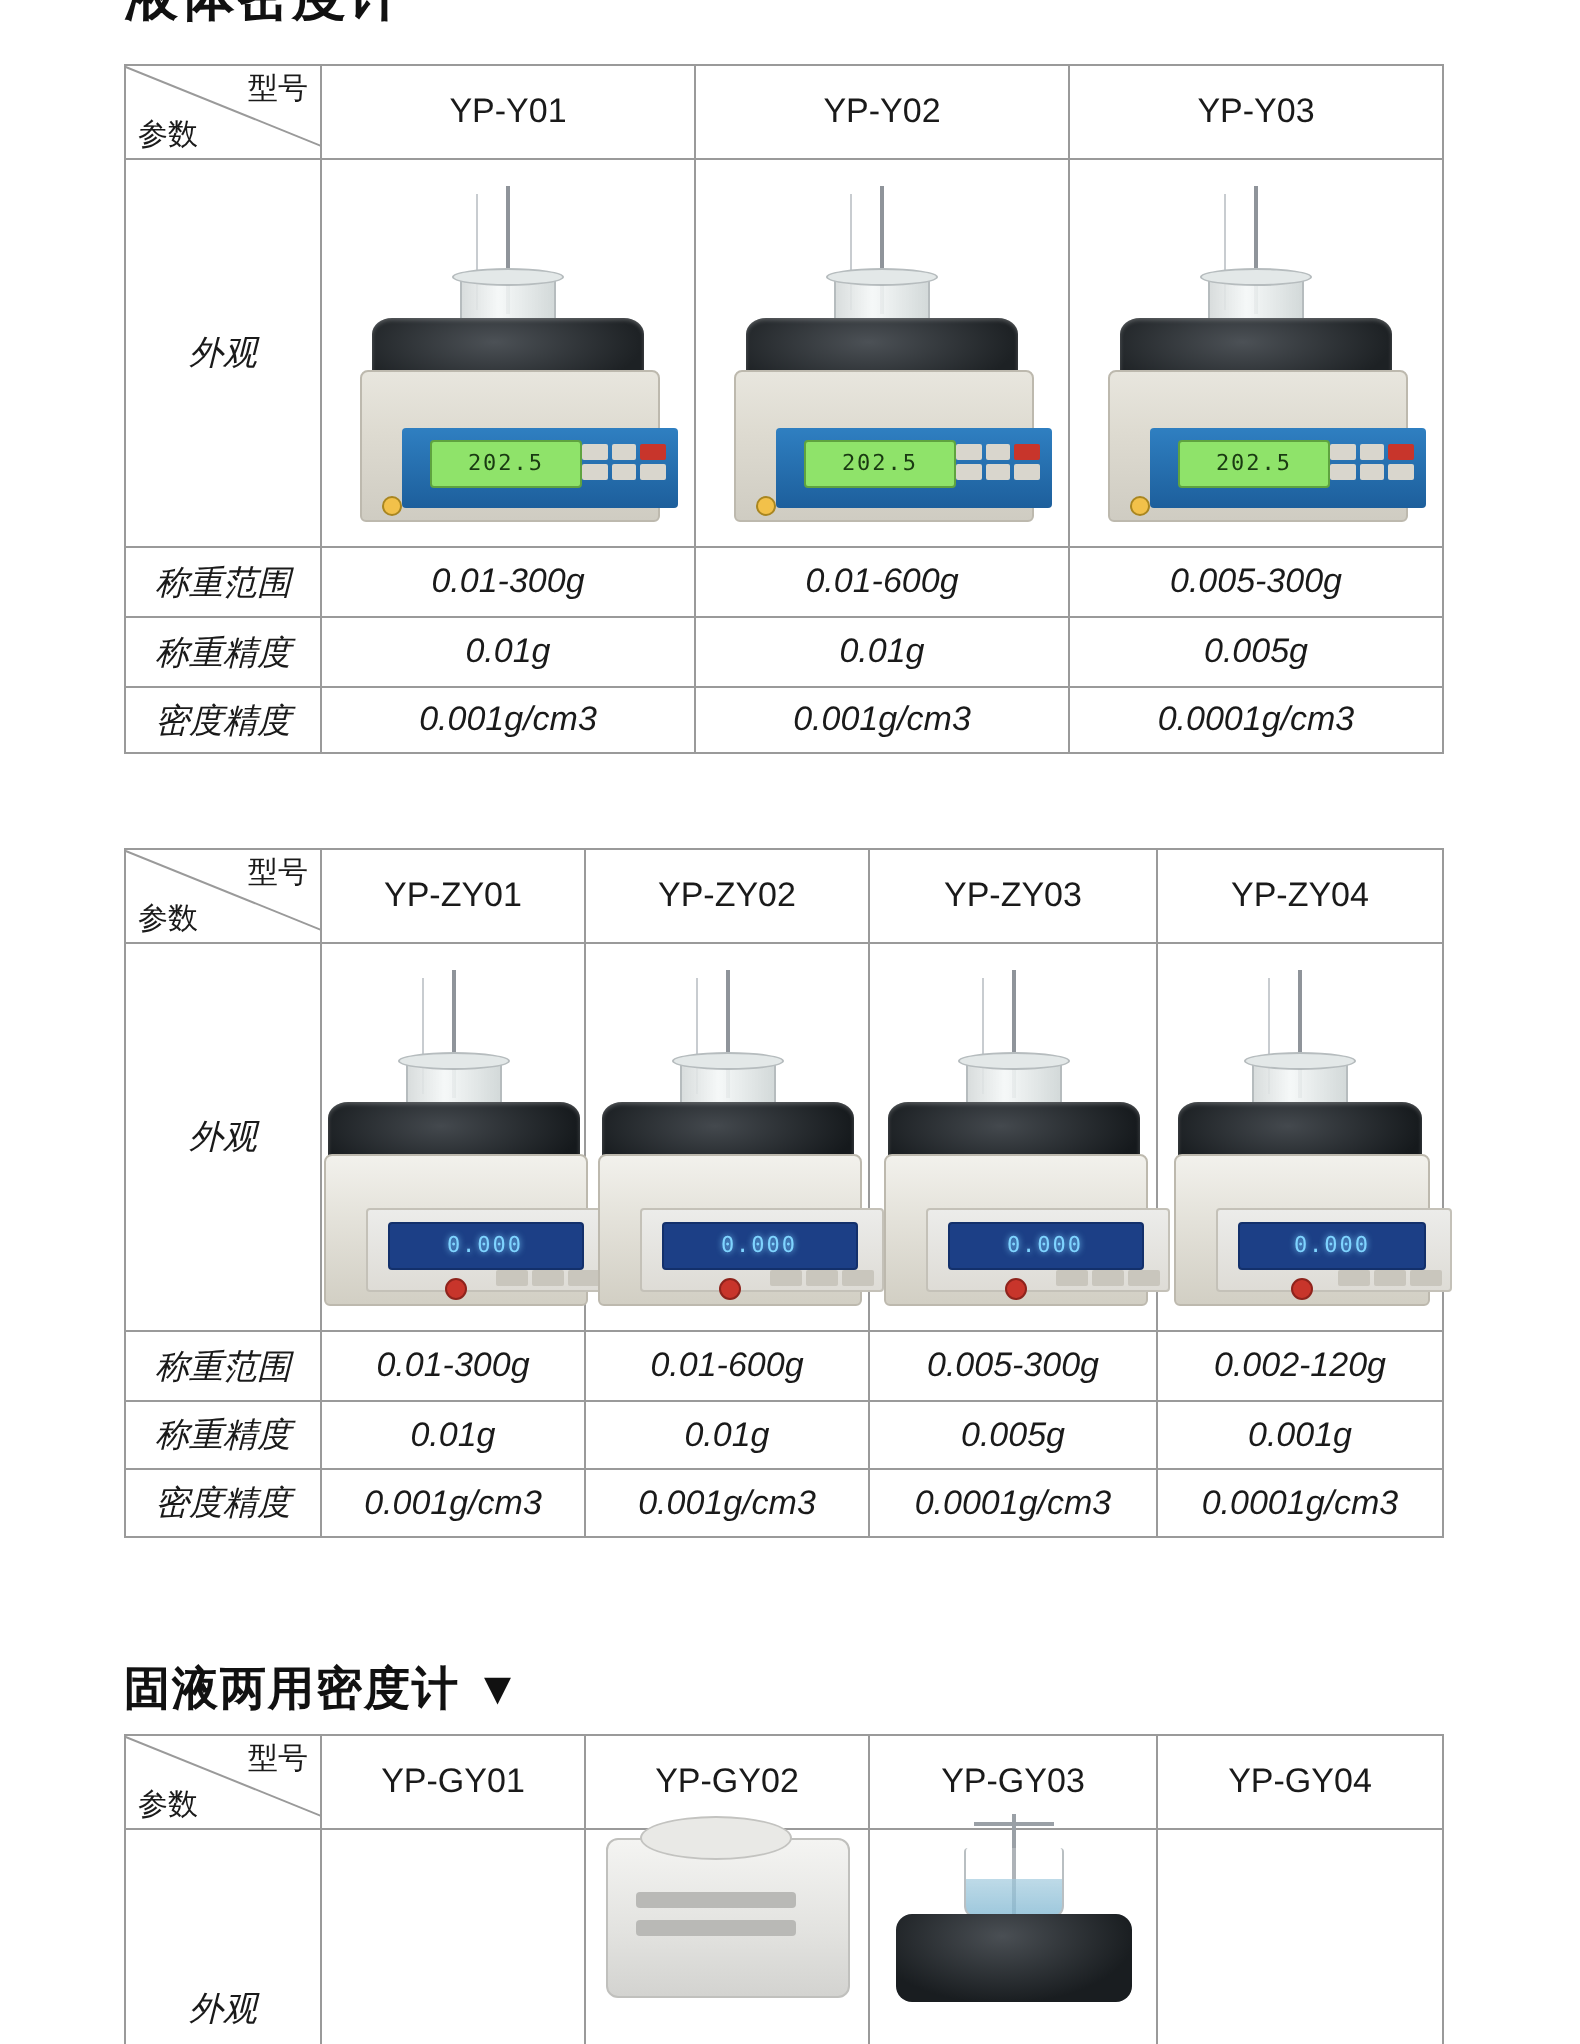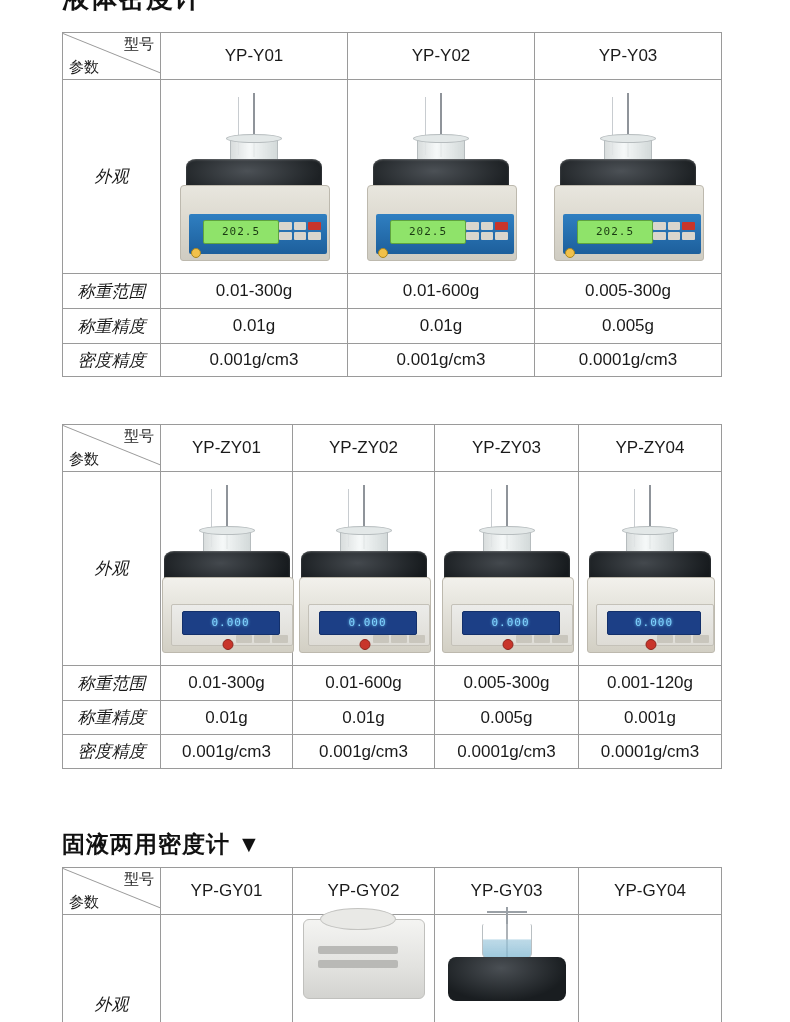--- a/index.html
+++ b/index.html
@@ -58,20 +58,21 @@
     font-size: 17px;
     color: #1a1a1a;
     padding: 0;
   }
   td.param-col {
     font-size: 17px;
     font-style: italic;
   }
   td.value {
     font-size: 17.5px;
+    font-style: italic;
   }
   td.model-head {
     font-size: 18px;
   }
 
   
   .corner {
     position: relative;
     height: 46px;
     padding: 0 !important;
@@ -179,21 +180,21 @@
     bottom: 0;
     width: 148px;
     height: 74px;
     background: linear-gradient(to bottom, #e8e6de 0%, #dedbd1 40%, #cfccc2 100%);
     border-radius: 4px 4px 3px 3px;
     border: 1px solid #bdb9ae;
   }
   
   .panel {
     position: absolute;
-    left: 8px;
+    left: 20px;
     bottom: 6px;
     width: 138px;
     height: 40px;
     background: linear-gradient(to bottom, #2f7fc1, #1d5f9c);
     border-radius: 2px;
   }
   .lcd {
     position: absolute;
     left: 14px;
     top: 6px;
@@ -573,21 +574,21 @@
               </div>
             </div>
           </div>
         </td>
       </tr>
       <tr style="height:35px">
         <td class="param-col">称重范围</td>
         <td class="value">0.01-300g</td>
         <td class="value">0.01-600g</td>
         <td class="value">0.005-300g</td>
-        <td class="value">0.001-120g</td>
+        <td class="value">0.002-120g</td>
       </tr>
       <tr style="height:34px">
         <td class="param-col">称重精度</td>
         <td class="value">0.01g</td>
         <td class="value">0.01g</td>
         <td class="value">0.005g</td>
         <td class="value">0.001g</td>
       </tr>
       <tr style="height:34px">
         <td class="param-col">密度精度</td>

